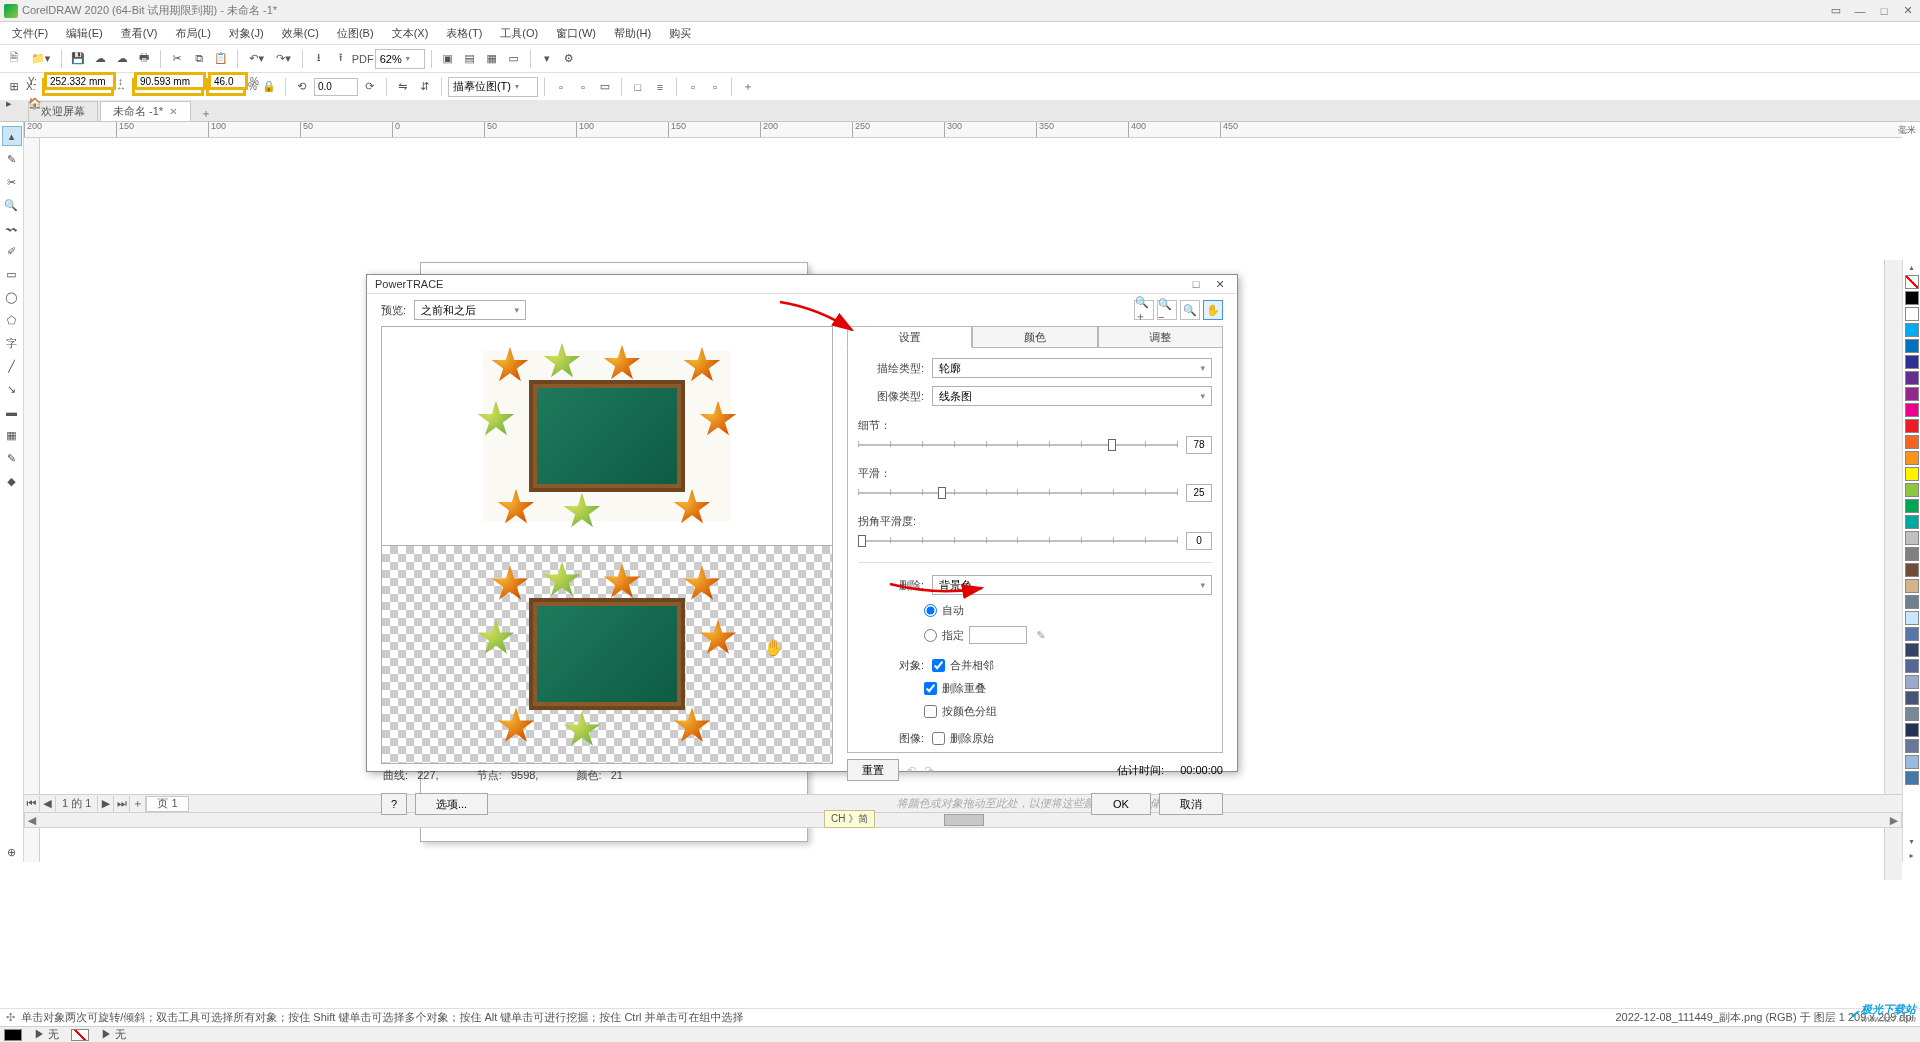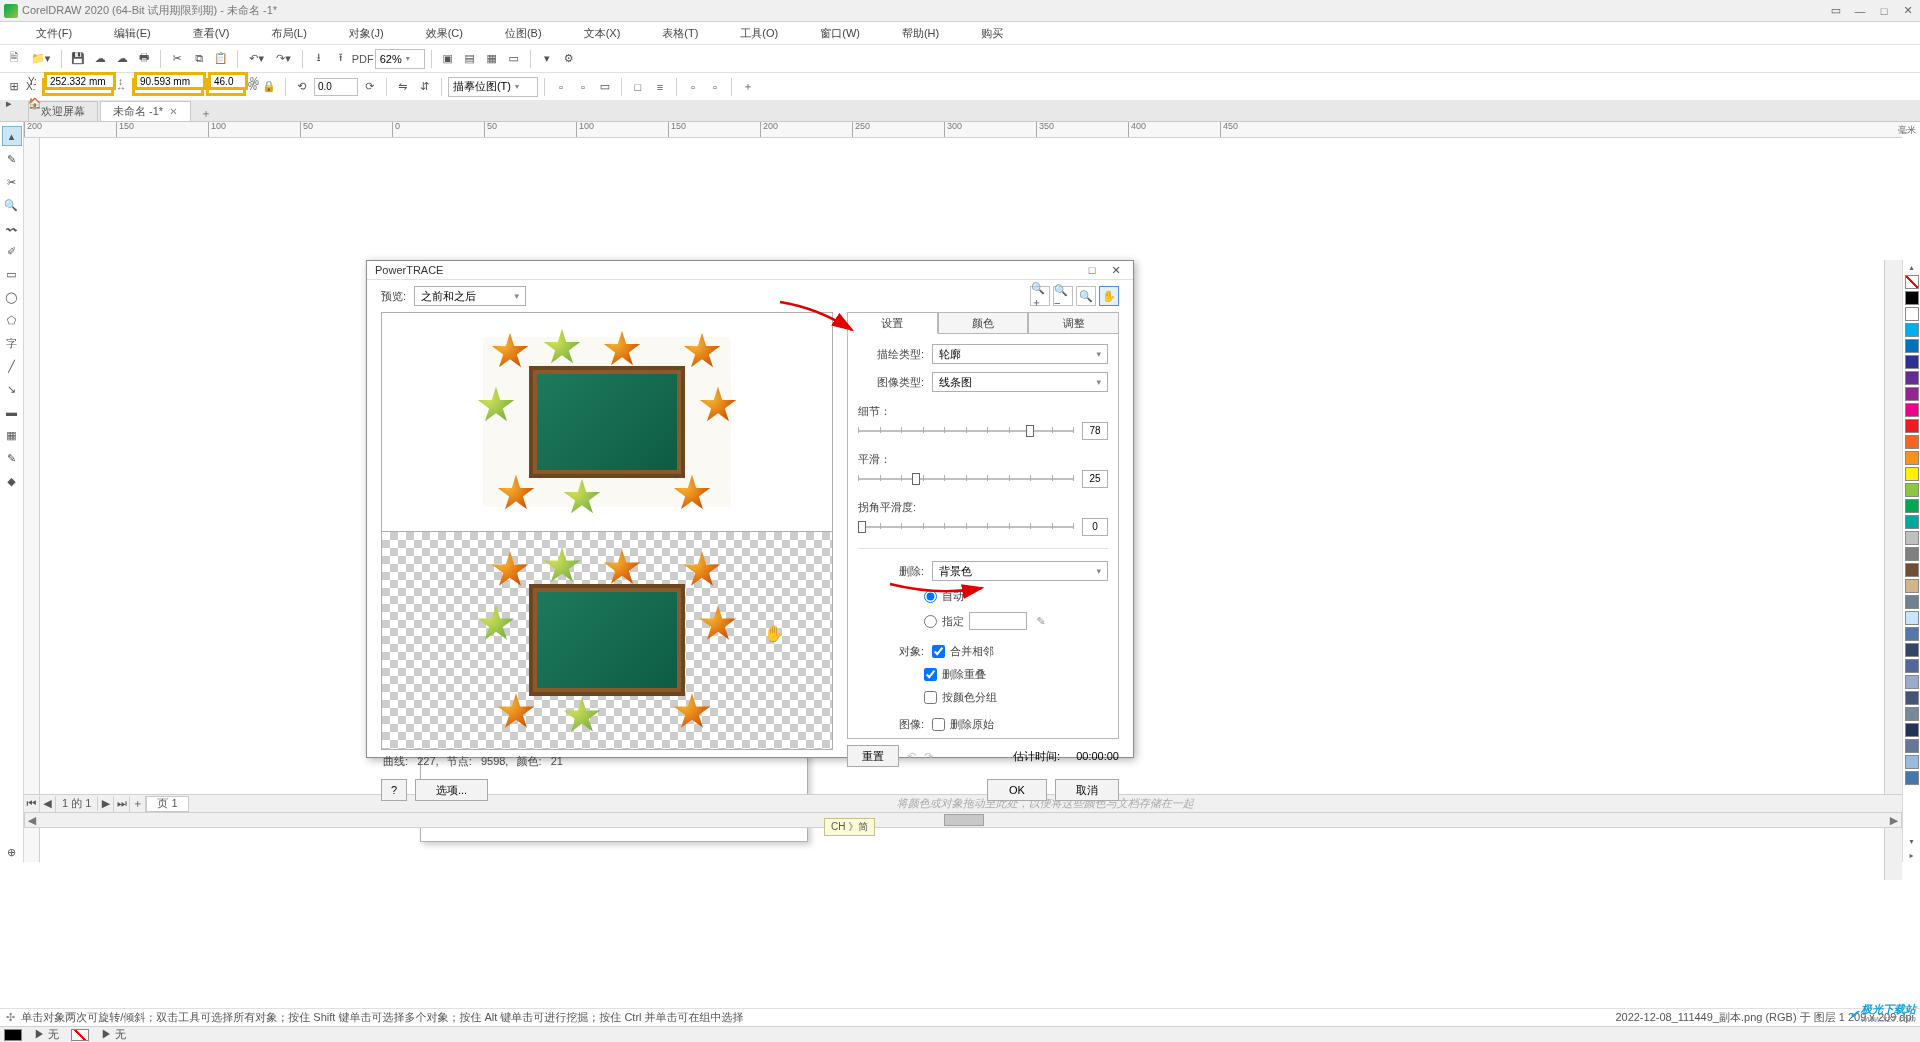--- a/index.html
+++ b/index.html
@@ -7,21 +7,21 @@
 
 
 .title-bar { height: 22px; background: #f0f0f0; display: flex; align-items: center; padding: 0 4px; border-bottom: 1px solid #d0d0d0; }
 .title-bar .app-icon { width: 14px; height: 14px; background: linear-gradient(135deg,#00a651,#8dc63f); border-radius: 2px; margin-right: 4px; }
 .title-bar .title-text { color: #777; font-size: 11px; flex: 1; }
 .title-bar .win-controls { display: flex; gap: 8px; }
 .title-bar .win-controls span { width: 16px; height: 16px; display: flex; align-items: center; justify-content: center; color: #666; cursor: pointer; }
 
 
 .menu-bar { height: 22px; background: #fff; display: flex; align-items: center; padding: 0 4px; gap: 2px; }
-.menu-bar .menu-item { padding: 2px 8px; color: #444; cursor: pointer; margin-left: 24px; }
+.menu-bar .menu-item { padding: 2px 8px; color: #444; cursor: pointer; }
 
 
 .toolbar1, .toolbar2 { height: 28px; background: #fff; display: flex; align-items: center; padding: 0 4px; gap: 2px; border-top: 1px solid #e0e0e0; }
 .tbtn { width: 20px; height: 20px; display: flex; align-items: center; justify-content: center; color: #555; cursor: pointer; border: 1px solid transparent; }
 .tbtn.wide { width: auto; padding: 0 4px; }
 .tsep { width: 1px; height: 18px; background: #d0d0d0; margin: 0 4px; }
 .dropdown-small { height: 20px; border: 1px solid #c0c0c0; padding: 0 4px; display: flex; align-items: center; gap: 4px; font-size: 10px; min-width: 50px; background:#fff;}
 .dropdown-small::after { content:"▾"; font-size:8px; color:#888;}
 
 
@@ -75,21 +75,21 @@
 .hints-bar { position:absolute; bottom:16px; left:0; right:0; height:18px; display:flex; align-items:center; padding:0 6px; font-size:10px; color:#555; background:#fff; border-top:1px solid #e0e0e0;}
 .hints-bar .seg { margin-right:14px;}
 
 
 .status-bar { position:absolute; bottom:0; left:0; right:0; height:16px; background:#f0f0f0; border-top:1px solid #d0d0d0; display:flex; align-items:center; font-size:10px; color:#555; padding:0 4px; gap:12px;}
 .status-bar .status-fill { width:18px; height:12px; border:1px solid #888; background:#000;}
 .status-bar .status-nofill { width:18px; height:12px; border:1px solid #888; position:relative; background:#fff;}
 .status-bar .status-nofill::after { content:""; position:absolute; inset:0; background:linear-gradient(45deg,transparent 45%,red 45%,red 55%,transparent 55%);}
 
 
-.dialog { position: absolute; top: 138px; left: 366px; width: 768px; height: 498px; background: #fff; border: 1px solid #8c8c8c; box-shadow: 2px 2px 8px rgba(0,0,0,0.3); display:flex; flex-direction:column;}
+.dialog { position: absolute; top: 152px; left: 366px; width: 872px; height: 498px; background: #fff; border: 1px solid #8c8c8c; box-shadow: 2px 2px 8px rgba(0,0,0,0.3); display:flex; flex-direction:column;}
 .dialog-title { height: 26px; display: flex; align-items: center; padding: 0 8px; color:#333; border-bottom:1px solid #e0e0e0;}
 .dialog-title .spacer { flex:1;}
 .dialog-title .dlg-btn { width:18px; height:18px; display:flex; align-items:center; justify-content:center; cursor:pointer; margin-left:6px; color:#555;}
 .dialog-body { flex:1; display:flex; flex-direction:column; padding:6px 14px 10px;}
 .dlg-top { display:flex; align-items:center; gap:8px; margin-bottom:6px;}
 .dlg-top .lbl { color:#444;}
 .dlg-top .preview-dd { width:112px; height:20px; border:1px solid #b0b0b0; display:flex; align-items:center; padding:0 6px; background:#fff; cursor:pointer;}
 .dlg-top .preview-dd::after{ content:"▾"; margin-left:auto; color:#888; font-size:9px;}
 .dlg-top .zoom-tools { margin-left:auto; display:flex; gap:3px;}
 .dlg-top .ztool { width:20px; height:20px; border:1px solid #c0c0c0; display:flex; align-items:center; justify-content:center; cursor:pointer; font-size:11px; color:#555;}
@@ -105,21 +105,21 @@
 .frame-img .brd { width:156px; height:112px; background:#8b5a2b; border:4px solid #6e4521; display:flex; align-items:center; justify-content:center;}
 .frame-img .brd .inner { width:140px; height:96px; background:linear-gradient(135deg,#1e7a5c,#0d5c44);}
 .leaf { position:absolute; width:38px; height:38px; background:radial-gradient(circle at 30% 30%, #f7b733, #d35400 70%); clip-path: polygon(50% 0,61% 35%,98% 35%,68% 57%,79% 91%,50% 70%,21% 91%,32% 57%,2% 35%,39% 35%); }
 .leaf.l1{top:-4px;left:8px;} .leaf.l2{top:-8px;left:60px;} .leaf.l3{top:-6px;left:120px;} .leaf.l4{top:-4px;right:10px;}
 .leaf.l5{bottom:-6px;left:14px;} .leaf.l6{bottom:-10px;left:80px;} .leaf.l7{bottom:-6px;right:20px;}
 .leaf.l8{top:50px;left:-6px;} .leaf.l9{top:50px;right:-6px;}
 .leaf.green { background:radial-gradient(circle at 30% 30%, #d4e157, #7cb342 70%);}
 
 .hand-cursor { position:absolute; right:48px; top:92px; font-size:16px; color:#555;}
 
-.stats-row { padding:4px 2px; font-size:11px; color:#444; display:flex; gap:8px;align-items:flex-end;}
+.stats-row { padding:4px 2px; font-size:11px; color:#444; display:flex; gap:38px;align-items:flex-end;}
 
 .settings-col { flex:1; display:flex; flex-direction:column;}
 .tabstrip { display:flex;}
 .tabstrip .stab { flex:1; height:22px; display:flex; align-items:center; justify-content:center; border:1px solid #b8b8b8; background:#fff; cursor:pointer; color:#444;text-align:center;}
 .tabstrip .stab.active { border-bottom-color:#fff; font-weight:normal; background:#fff;}
 .tabstrip .stab:not(.active){ background:#f5f5f5;}
 .settings-body { flex:1; border:1px solid #b8b8b8; border-top:none; padding:10px 10px 6px; display:flex; flex-direction:column; gap:8px;}
 .srow { display:flex; align-items:center; gap:8px;}
 .srow .slabel { width:56px; text-align:right; color:#444;}
 .srow .slabel.wider { width:66px;}
@@ -147,21 +147,21 @@
 .dlg-bottom { display:flex; align-items:center; gap:8px; padding-top:6px;}
 .dlg-bottom .lbtn { height:22px; padding:0 20px; border:1px solid #a8a8a8; background:#f3f3f3; cursor:pointer; display:flex; align-items:center;}
 .dlg-bottom .lbtn.q { width:26px; padding:0; justify-content:center;}
 .dlg-bottom .spacer { flex:1;}
 
 
 .arrow { position:absolute; pointer-events:none;}
 .arrow svg { overflow:visible;}
 
 
-.ime-badge { position:absolute; bottom:26px; left:824px; background:#fbfbd8; border:1px solid #c8c088; padding:1px 6px; font-size:10px; color:#555;}
+.ime-badge { position:absolute; bottom:34px; left:824px; background:#fbfbd8; border:1px solid #c8c088; padding:1px 6px; font-size:10px; color:#555;}
 
 
 .watermark { position:absolute; bottom:18px; right:4px; font-size:14px; font-weight:bold; color:#15a2e0; font-style:italic; display:flex; align-items:center; gap:2px;}
 .watermark .sub { font-size:9px; color:#888; font-weight:normal; }
 </style>
 </head>
 <body>
 
 <div class="title-bar">
   <div class="app-icon"></div>

